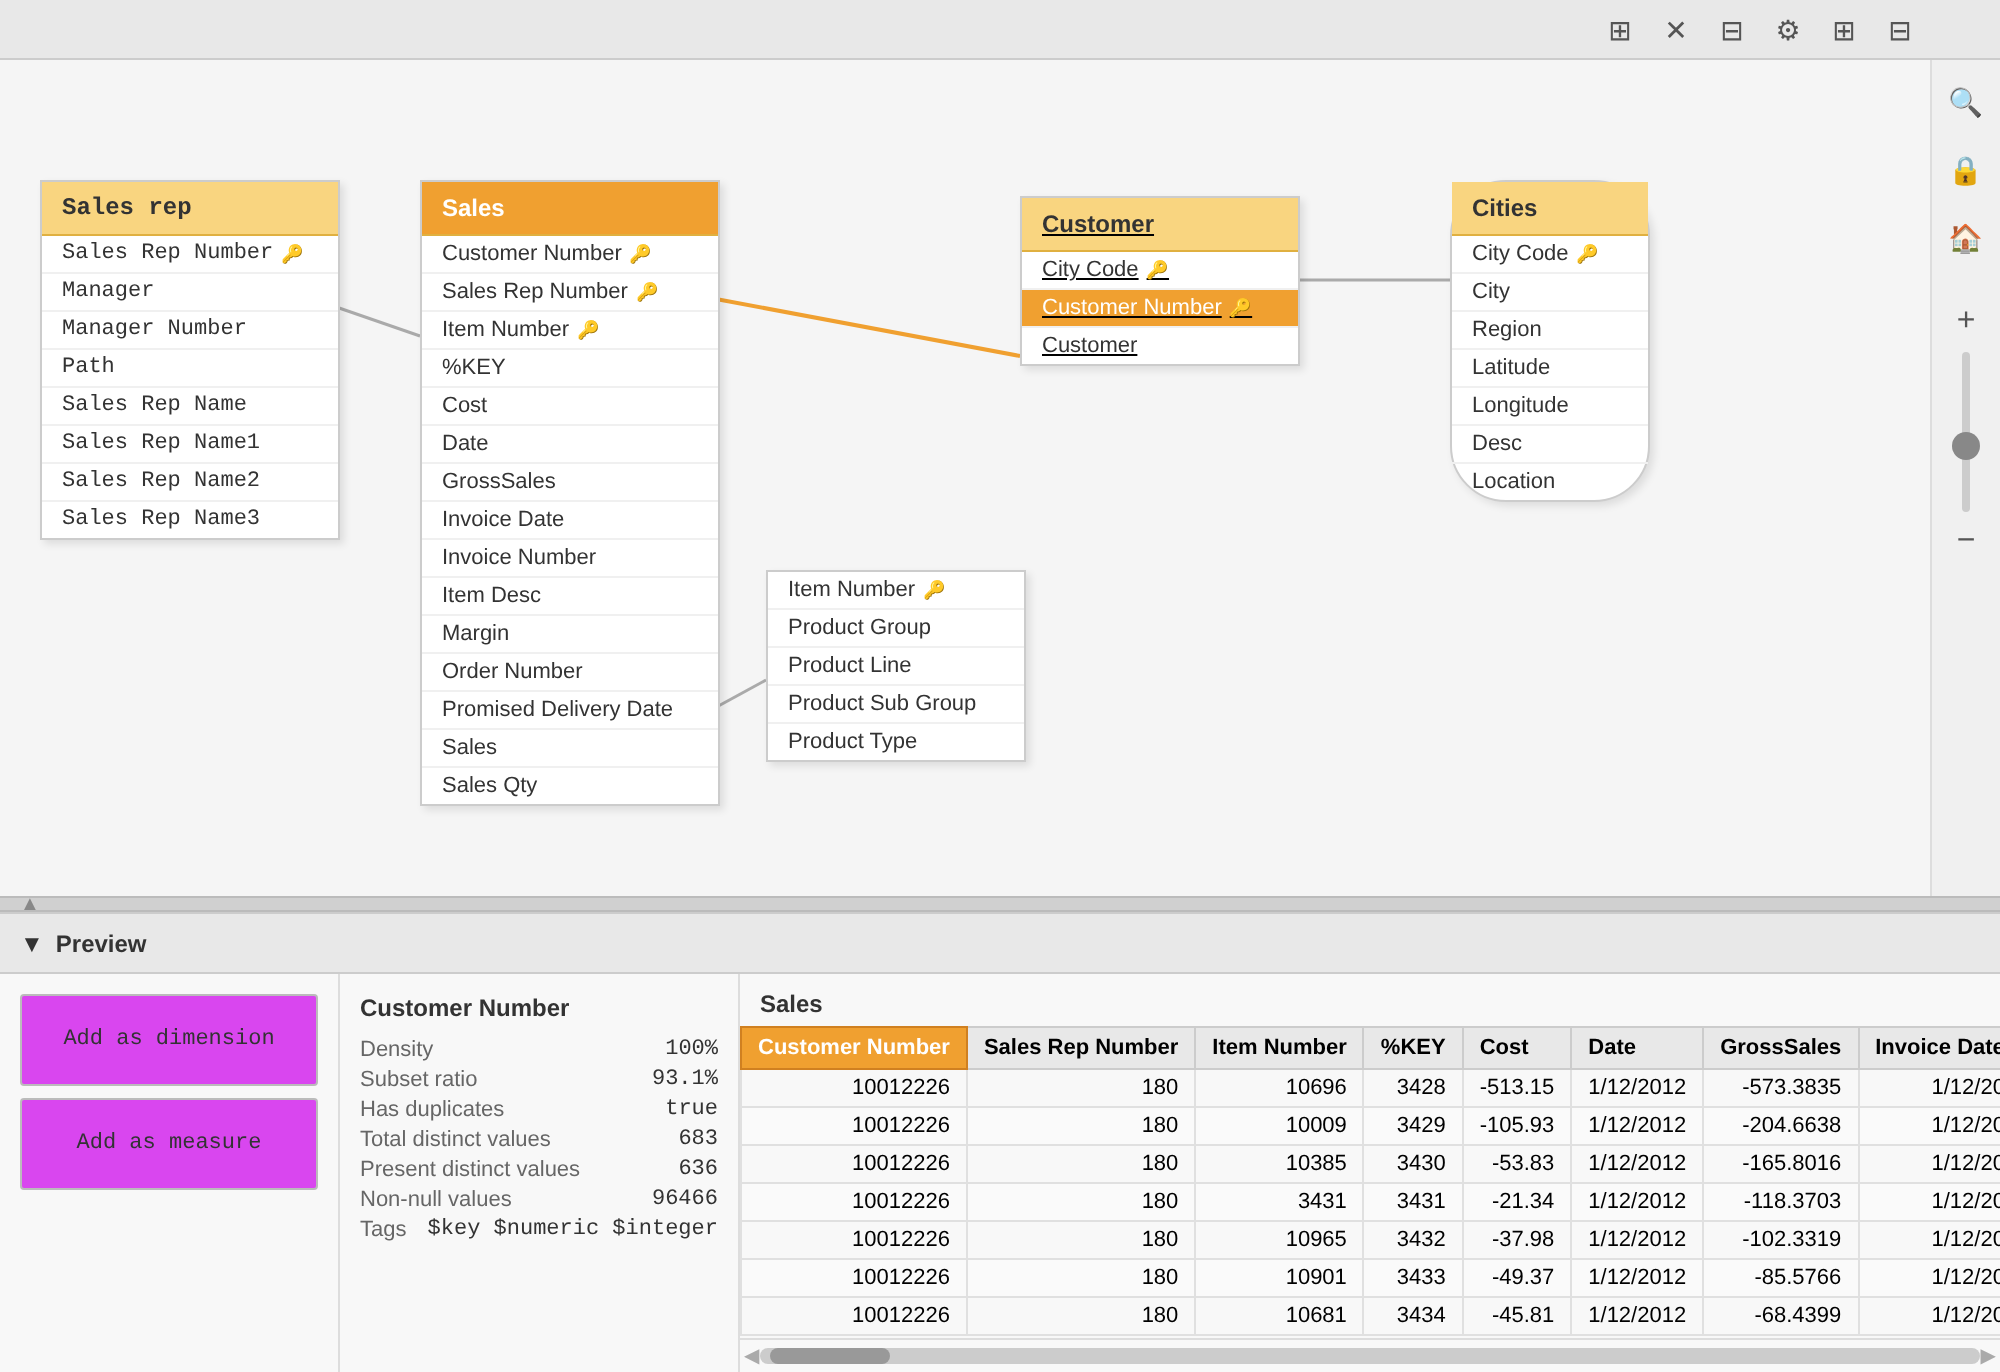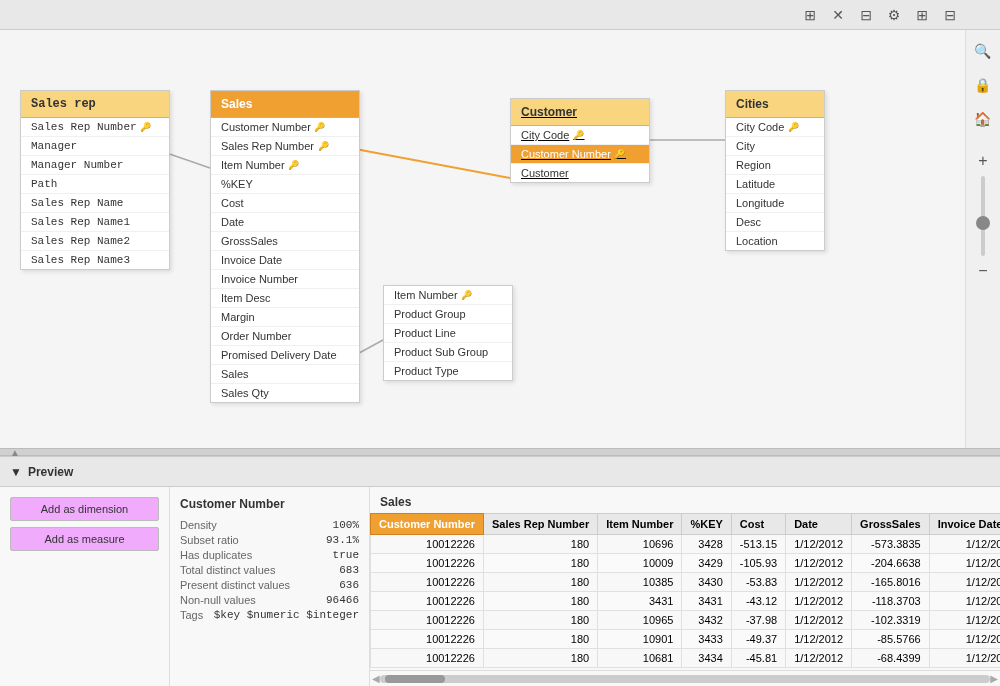--- a/index.html
+++ b/index.html
@@ -181,28 +181,29 @@
     
     .preview-left {
       width: 170px;
       padding: 10px;
       border-right: 1px solid #ddd;
       display: flex;
       flex-direction: column;
       gap: 6px;
     }
     .btn {
-      padding: 5px 8px;
+      padding: 16px 8px;
       font-size: 11px;
       cursor: pointer;
       border: 1px solid #bbb;
-      background: #f0abfc;
+      background: #d946ef;
       border-radius: 2px;
       text-align: center;
       color: #333;
+      font-family: Liberation Mono, monospace;
     }
 
     
     .preview-middle {
       width: 200px;
       padding: 10px;
       border-right: 1px solid #ddd;
     }
     .preview-title {
       font-weight: bold;
@@ -366,21 +367,21 @@
         <span>City Code</span>
         <span class="key-icon">🔑</span>
       </div>
       <div class="db-table-row highlighted">
         <span>Customer Number</span>
         <span class="key-icon">🔑</span>
       </div>
       <div class="db-table-row">Customer</div>
     </div>
 
-    <div class="db-table" style="top:60px;left:725px;min-width:100px;">
+    <div class="db-table" style="top:60px;left:725px;min-width:100px;border-radius:28px;">
       <div class="db-table-header">Cities</div>
       <div class="db-table-row">
         <span>City Code</span>
         <span class="key-icon">🔑</span>
       </div>
       <div class="db-table-row">City</div>
       <div class="db-table-row">Region</div>
       <div class="db-table-row">Latitude</div>
       <div class="db-table-row">Longitude</div>
       <div class="db-table-row">Desc</div>
@@ -508,21 +509,21 @@
                 <td>-53.83</td>
                 <td>1/12/2012</td>
                 <td>-165.8016</td>
                 <td>1/12/20</td>
               </tr>
               <tr>
                 <td>10012226</td>
                 <td>180</td>
                 <td>3431</td>
                 <td>3431</td>
-                <td>-43.12</td>
+                <td>-21.34</td>
                 <td>1/12/2012</td>
                 <td>-118.3703</td>
                 <td>1/12/20</td>
               </tr>
               <tr>
                 <td>10012226</td>
                 <td>180</td>
                 <td>10965</td>
                 <td>3432</td>
                 <td>-37.98</td>

